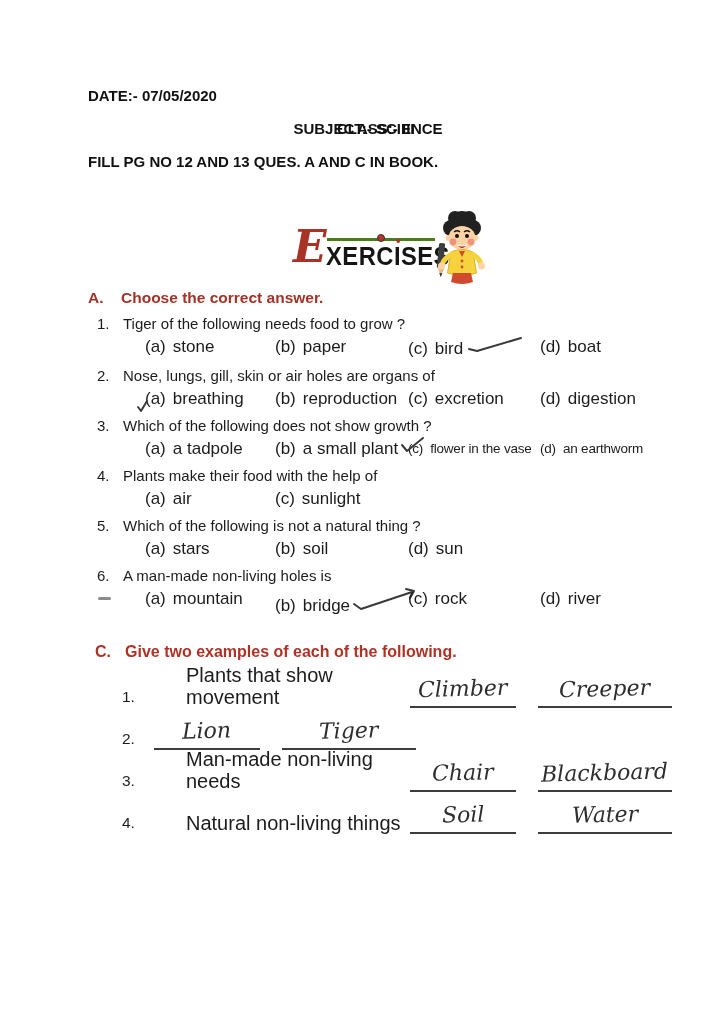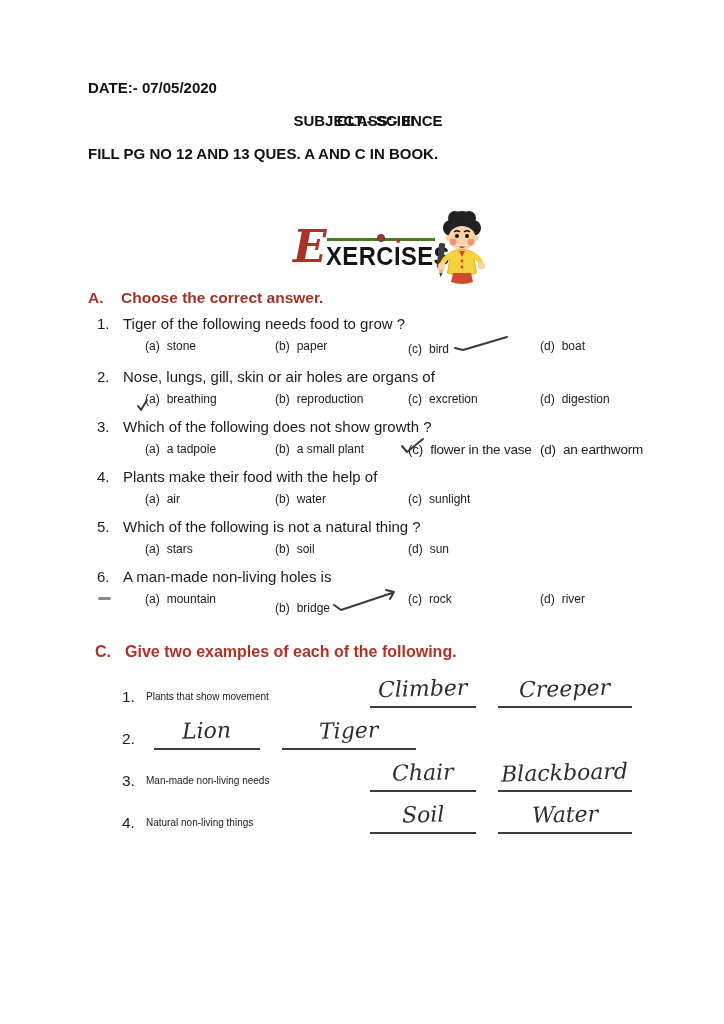--- a/index.html
+++ b/index.html
@@ -2,21 +2,21 @@
 <html><head>
 <meta charset="utf-8">
 <style>
   html,body { margin:0; padding:0; background:#ffffff; }
   .page {
     position:relative; width:724px; height:1024px; background:#ffffff;
     font-family:"Liberation Sans", sans-serif; color:#1c1c1c; overflow:hidden;
   }
 
   
-  .header { position:absolute; left:88px; top:80px; width:560px; }
+  .header { position:absolute; left:88px; top:88px; width:560px; }
   .hline { font-weight:bold; font-size:15px; line-height:16px; color:#111; margin-bottom:17px; white-space:nowrap; }
   .subject-row { position:relative;text-align:center; }
   .class-span { position:absolute; left:249px; top:0; }
 
   
   .logo { position:absolute; left:295px; top:220px; width:210px; height:72px; }
   .logo-line { position:absolute; left:32px; top:18px; width:108px; height:3px; background:#4c7a1d; }
   .logo-line-dot { position:absolute; left:82px; top:14px; width:8px; height:8px; border-radius:50%; background:#b5342a; border:1px solid #333; box-sizing:border-box; }
   .logo-e {
     position:absolute; left:-2px; top:6px;
@@ -33,21 +33,21 @@
 
   
   .section-a { position:absolute; left:88px; top:288px; width:636px; }
   .sec-title { display:flex; font-weight:bold; font-size:15.5px; line-height:20px; color:#a33327; }
   .sec-title .sec-label { width:33px; flex:0 0 33px; }
   .questions { margin-top:4px; }
   .question { margin-bottom:4px; }
   .qstem { display:flex; font-size:15px; line-height:23px; }
   .qnum { width:26px; flex:0 0 26px; margin-left:9px; }
   .options { display:grid; grid-template-columns:130px 133px 132px auto; margin-left:57px; line-height:23px; }
-  .opt { position:relative; white-space:nowrap; font-size:12px; }
+  .opt { position:relative; white-space:nowrap; font-size:17px; }
   .opt .key { margin-right:7px; }
   .opt.tight { font-size:13.5px; letter-spacing:-0.2px; }
 
   
   .tick { display:inline-block; }
   .tick svg { overflow:visible; }
   .tick path { stroke:#3a3a3a; stroke-width:2; fill:none; stroke-linecap:round; stroke-linejoin:round; }
   .tick-q1 { vertical-align:2px; margin-left:4px; }
   .tick-q2 { position:absolute; left:-8px; top:9px; }
   .tick-q3 { position:absolute; left:-7px; top:-1px; }
@@ -58,21 +58,21 @@
   
   .stray-dash { position:absolute; left:98px; top:597px; width:13px; height:3px; background:#8a8a8a; border-radius:2px; }
 
   
   .section-c { position:absolute; left:95px; top:642px; width:622px; }
   .sec-title-c { display:flex; font-weight:bold; font-size:16px; line-height:20px; color:#b03227; }
   .sec-title-c .sec-label { width:30px; flex:0 0 30px; }
   .c-items { margin-top:20px; }
   .c-item { display:flex; align-items:flex-end; height:26px; margin-bottom:16px; }
   .c-num { width:24px; flex:0 0 24px; margin-left:27px; font-size:15.5px; line-height:22px; }
-  .c-prompt { width:216px; flex:0 0 216px; font-size:10px; line-height:22px; }
+  .c-prompt { width:216px; flex:0 0 216px; font-size:20px; line-height:22px;margin-left:40px; }
   .c-ans {
     border-bottom:2px solid #3d3d3d; text-align:center; height:32px; line-height:30px;
     font-family:"DejaVu Serif", serif; font-style:italic; font-size:22px; color:#2e2e2e;
   }
   .c-ans .hw { display:inline-block; transform:rotate(-1.5deg); }
   .c-ans.first { width:106px; flex:0 0 106px; margin-left:8px; }
   .c-ans.second { width:134px; flex:0 0 134px; margin-left:22px; }
 </style>
 </head>
 <body>
@@ -180,21 +180,20 @@
         </div>
       </div>
 
       <div class="question">
         <div class="qstem">
           <span class="qnum">4.</span>
           <span>Plants make their food with the help of</span>
         </div>
         <div class="options">
           <span class="opt"><span class="key">(a)</span><span>air</span></span>
-          <span class="opt"><span class="key">(b)</span><span>water</span></span>
           <span class="opt"><span class="key">(c)</span><span>sunlight</span></span>
         </div>
       </div>
 
       <div class="question">
         <div class="qstem">
           <span class="qnum">5.</span>
           <span>Which of the following is not a natural thing ?</span>
         </div>
         <div class="options">

